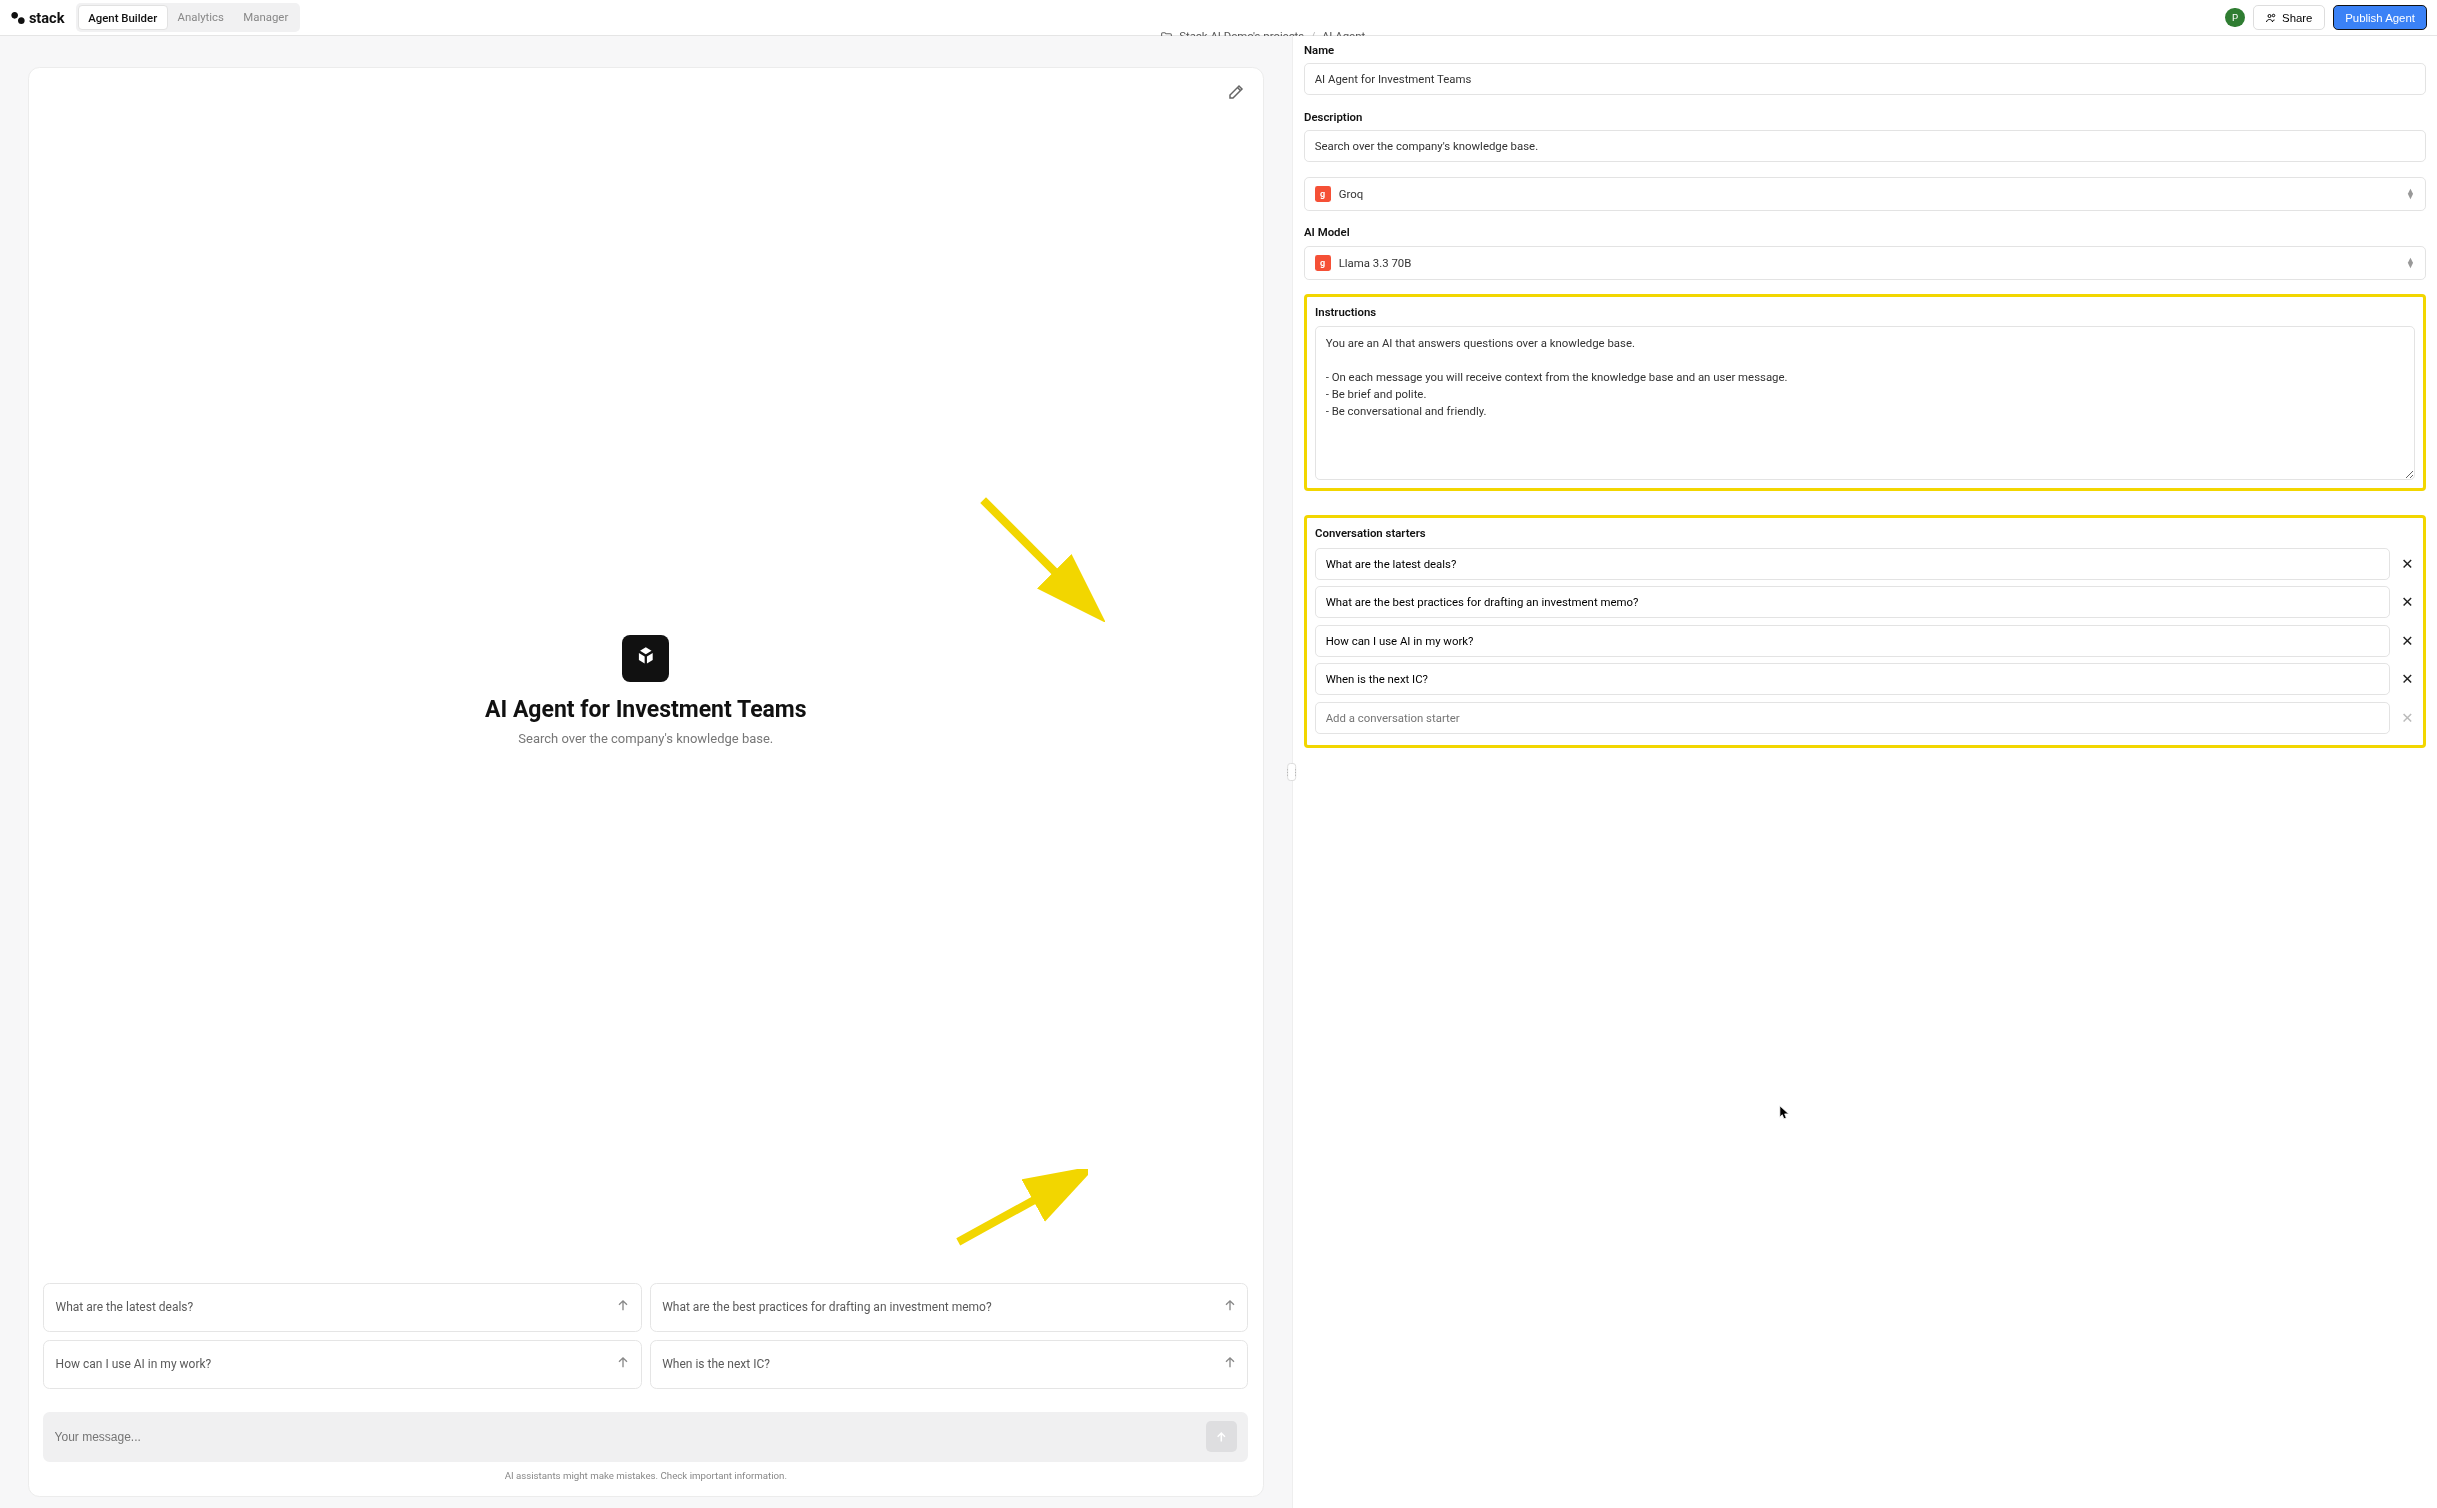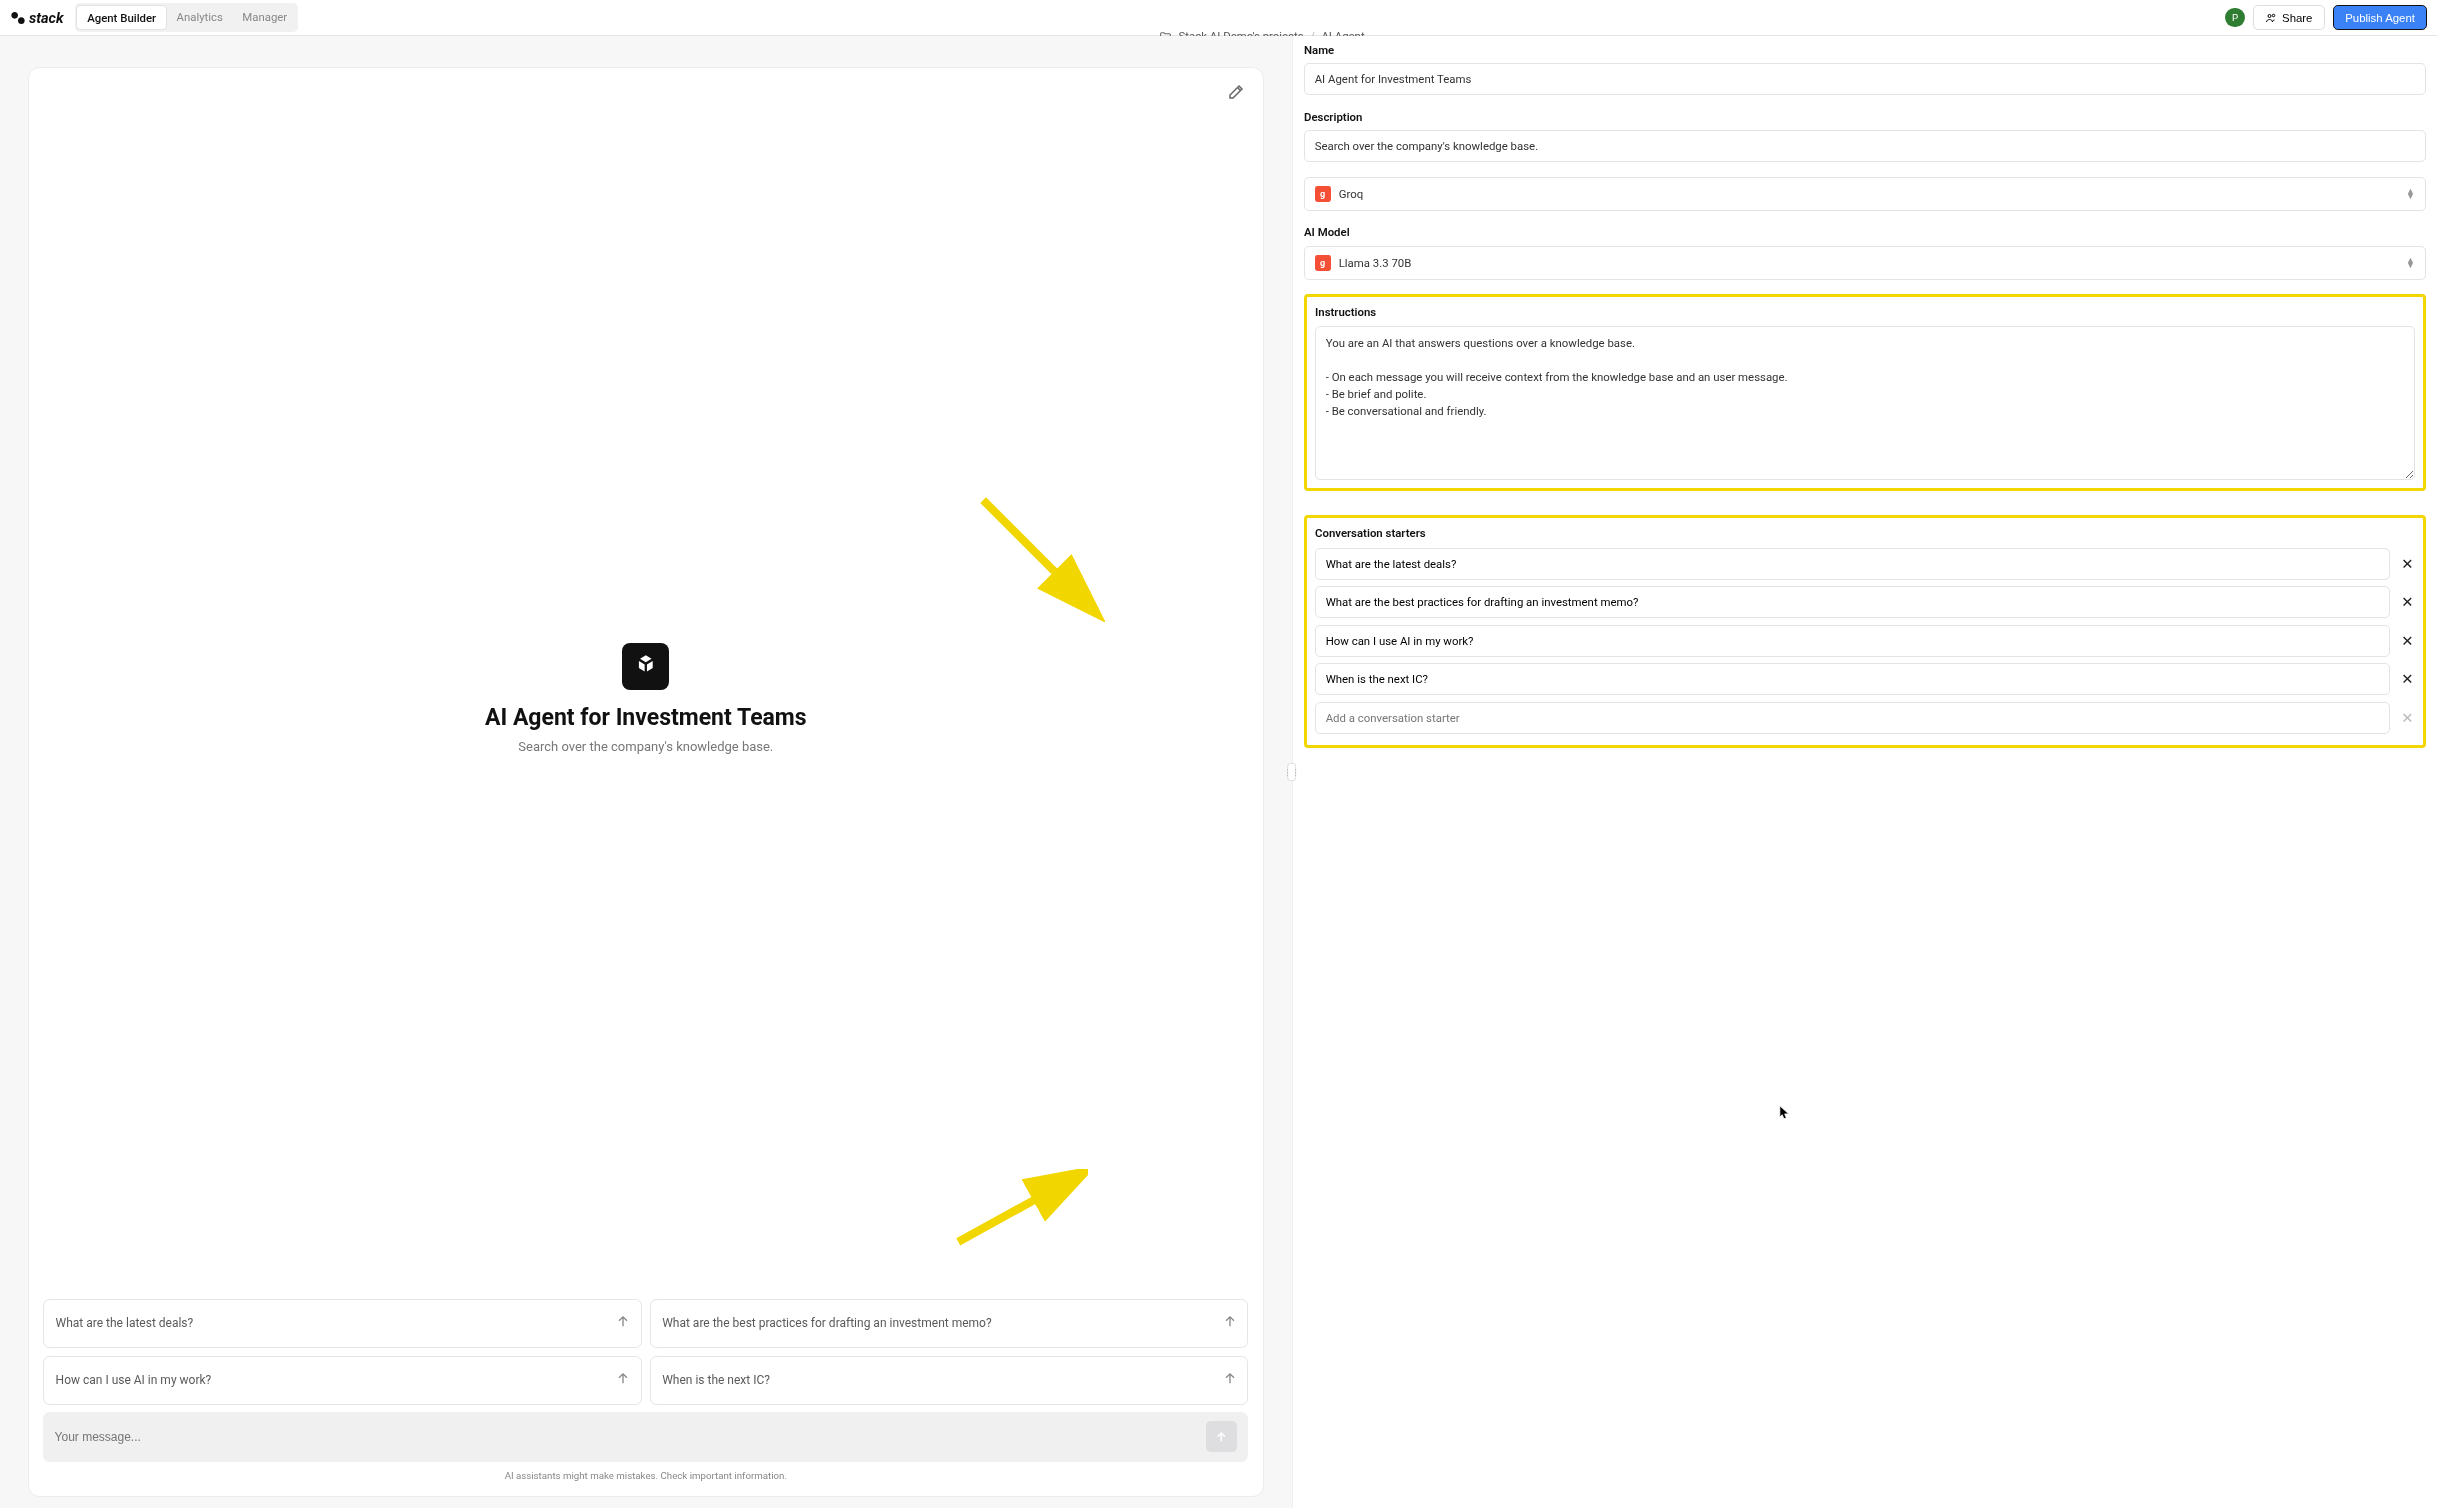--- a/index.html
+++ b/index.html
@@ -19,21 +19,20 @@
     padding: 0 9.7px;
     gap: 6.5px;
     background: #fff;
   }
   .logo {
     display: flex;
     align-items: center;
     font-weight: 700;
     font-size: 14.6px;
     gap: 3.2px;
-    font-style: italic;
   }
   .tabs {
     display: flex;
     background: #f1f1f2;
     border-radius: 4.9px;
     padding: 1.6px;
     margin-left: 4.9px;
   }
   .tab {
     padding: 4.9px 9.7px;
@@ -161,21 +160,21 @@
     background: #fff;
   }
   .starter-arrow {
     position: absolute;
     right: 9.7px;
     top: 50%;
     transform: translateY(-50%);
     color: #888;
   }
   .composer {
-    margin-top: 7px;
+    margin-top: 23px;
     background: #f0f0f1;
     border-radius: 6.5px;
     padding: 9.7px 11.4px;
     display: flex;
     align-items: center;
     color: #888;
   }
   .composer input {
     flex: 1;
     border: none;

